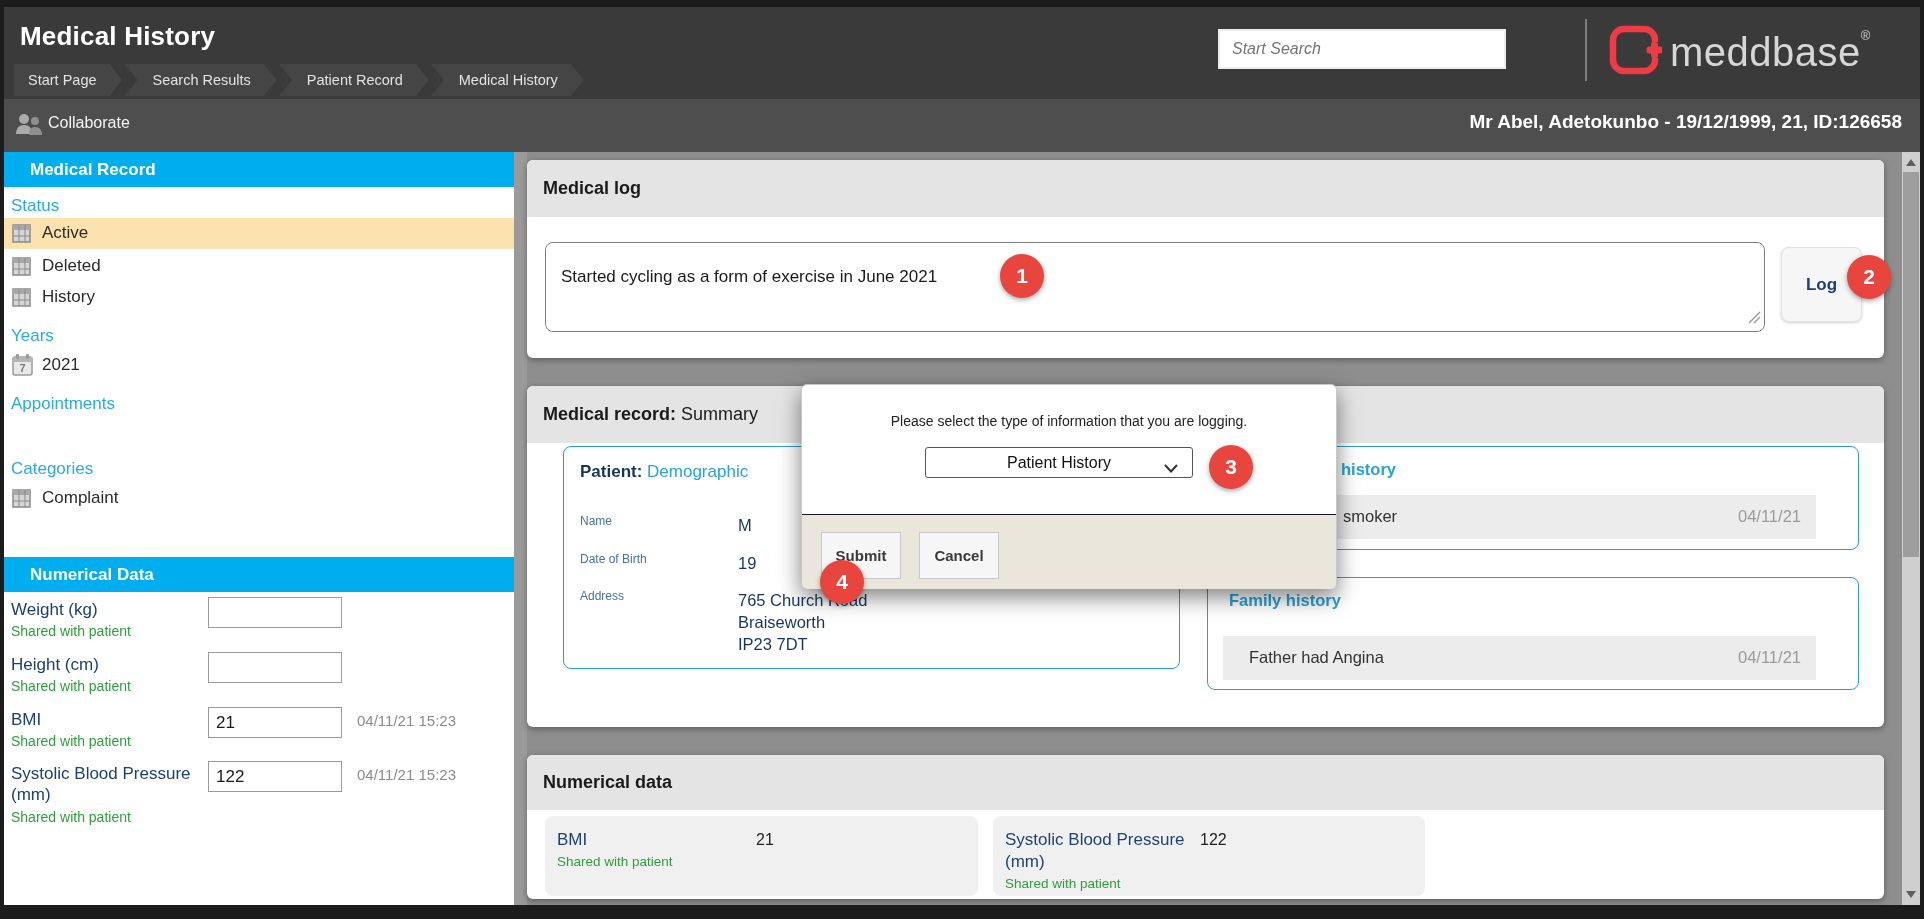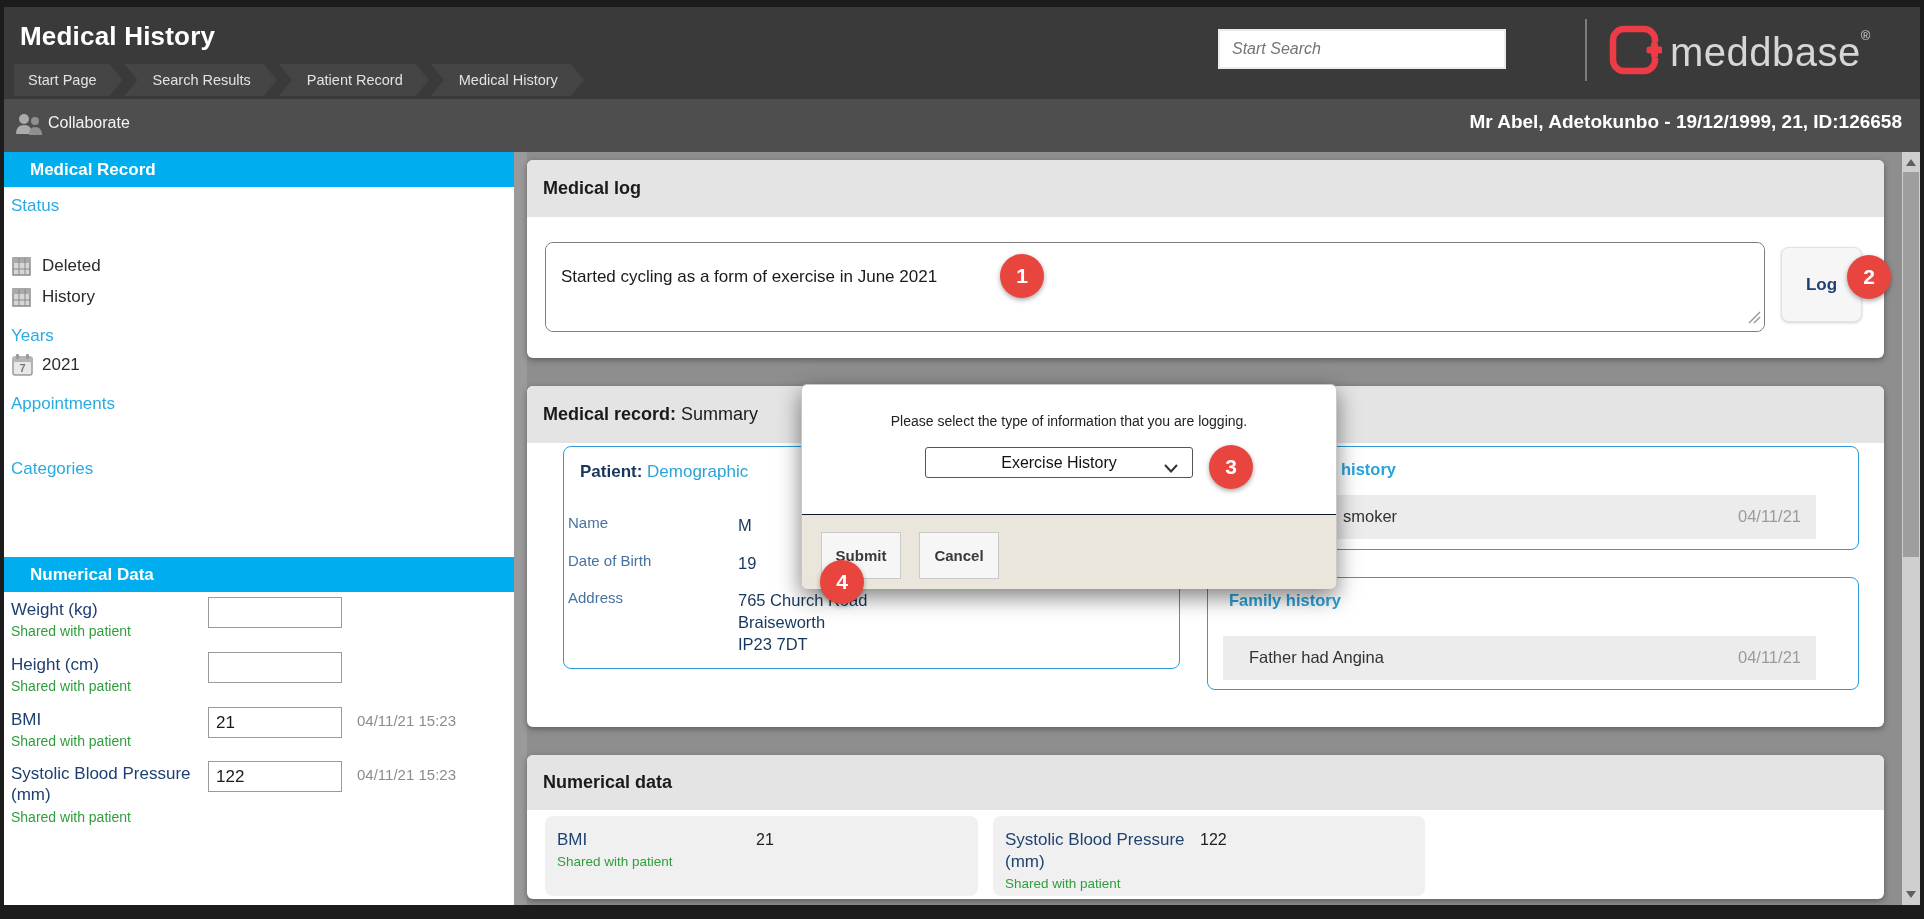--- a/index.html
+++ b/index.html
@@ -56,21 +56,21 @@
   .entry-box { left:18px; top:82px; width:1220px; height:90px; border:1px solid #7d7d7d; border-radius:8px; background:#fff; }
   .entry-box textarea { width:100%; height:100%; border:none; outline:none; resize:none; border-radius:8px;
        font-size:17px; color:#1a1a1a; padding:24px 0 0 15px; font-family:"Liberation Sans", sans-serif; }
   .log-btn { left:1254px; top:87px; width:81px; height:75px; background:#f6f6f6; border:1px solid #e2e2e2;
              border-radius:8px; box-shadow:0 1px 3px rgba(0,0,0,0.18); color:#1d3f72; font-weight:bold;
              font-size:17px; display:flex; align-items:center; justify-content:center; cursor:pointer; }
   .bluecard { position:absolute; border:1.5px solid #2e9bd6; border-radius:8px; background:#fff; }
   .bc-title { position:absolute; left:16px; top:15px; font-size:17px; }
   .navy { color:#17365d; }
   .cyan-t { color:#29a3d8; }
-  .p-label { position:absolute; left:4px; font-size:15px; color:#46729e; }
+  .p-label { position:absolute; left:16px; font-size:12px; color:#46729e; }
   .p-value { position:absolute; left:174px; font-size:16.5px; color:#17365d; line-height:22px; }
   .h-title { position:absolute; top:13px; font-size:16.5px; font-weight:bold; color:#29a3d8; }
   .h-band { position:absolute; left:15px; width:593px; height:44px; background:#ececec; }
   .h-entry { position:absolute; top:12px; font-size:16.5px; color:#333; }
   .h-date { position:absolute; right:15px; top:12px; font-size:16.5px; color:#9b9b9b; }
   .tile { position:absolute; top:61px; height:80px; background:#f0f0f0; border-radius:8px; }
   .t-label { position:absolute; left:12px; top:13px; font-size:17px; color:#1f4371; line-height:22px; width:190px; }
   .t-shared { position:absolute; left:12px; font-size:13.5px; color:#2f9e3c; }
   .t-value { position:absolute; top:15px; font-size:16px; color:#222; }
 
@@ -140,20 +140,32 @@
       </svg>
     </span>
     <span class="abs collab-label">Collaborate</span>
     <span class="abs patient-head">Mr Abel, Adetokunbo - 19/12/1999, 21, ID:126658</span>
   </div>
 
   <div class="abs sidebar">
     <div class="abs cyanbar" style="top:0;">Medical Record</div>
 
     <div class="abs sec-label" style="top:44px;">Status</div>
+    <div class="abs side-row row-hl" style="top:66px;">
+      <span class="abs" style="left:8px; top:6px;">
+        <svg width="19" height="19" viewBox="0 0 19 19">
+            <rect x="1" y="1" width="17" height="17" fill="#d6d6d6" stroke="#8a8a8a" stroke-width="1.5"></rect>
+            <rect x="1" y="1" width="17" height="5" fill="#a9a9a9"></rect>
+            <line x1="7" y1="1" x2="7" y2="18" stroke="#8a8a8a"></line>
+            <line x1="13" y1="1" x2="13" y2="18" stroke="#8a8a8a"></line>
+            <line x1="1" y1="12" x2="18" y2="12" stroke="#8a8a8a"></line>
+          </svg>
+      </span>
+      <span class="lbl">Active</span>
+    </div>
     <div class="abs side-row" style="top:99px;">
       <span class="abs" style="left:8px; top:6px;">
         <svg width="19" height="19" viewBox="0 0 19 19">
             <rect x="1" y="1" width="17" height="17" fill="#d6d6d6" stroke="#8a8a8a" stroke-width="1.5"></rect>
             <rect x="1" y="1" width="17" height="5" fill="#a9a9a9"></rect>
             <line x1="7" y1="1" x2="7" y2="18" stroke="#8a8a8a"></line>
             <line x1="13" y1="1" x2="13" y2="18" stroke="#8a8a8a"></line>
             <line x1="1" y1="12" x2="18" y2="12" stroke="#8a8a8a"></line>
           </svg>
       </span>
@@ -182,20 +194,32 @@
             <rect x="14" y="1" width="3" height="5" rx="1" fill="#9a9a9a"></rect>
             <text x="10.5" y="19" font-size="11" font-weight="bold" fill="#7a7a7a" text-anchor="middle" font-family="Liberation Sans, sans-serif">7</text>
           </svg>
       </span>
       <span class="lbl">2021</span>
     </div>
 
     <div class="abs sec-label" style="top:242px;">Appointments</div>
 
     <div class="abs sec-label" style="top:307px;">Categories</div>
+    <div class="abs side-row" style="top:331px;">
+      <span class="abs" style="left:8px; top:6px;">
+        <svg width="19" height="19" viewBox="0 0 19 19">
+            <rect x="1" y="1" width="17" height="17" fill="#d6d6d6" stroke="#8a8a8a" stroke-width="1.5"></rect>
+            <rect x="1" y="1" width="17" height="5" fill="#a9a9a9"></rect>
+            <line x1="7" y1="1" x2="7" y2="18" stroke="#8a8a8a"></line>
+            <line x1="13" y1="1" x2="13" y2="18" stroke="#8a8a8a"></line>
+            <line x1="1" y1="12" x2="18" y2="12" stroke="#8a8a8a"></line>
+          </svg>
+      </span>
+      <span class="lbl">Complaint</span>
+    </div>
 
     <div class="abs cyanbar" style="top:405px;">Numerical Data</div>
 
     <div class="abs f-label" style="top:447px;">Weight (kg)</div>
     <div class="abs f-input" style="top:445px;">
       <input value="" style="">
     </div>
     <div class="abs f-shared" style="top:471px;">Shared with patient</div>
 
     <div class="abs f-label" style="top:502px;">Height (cm)</div>
@@ -286,21 +310,21 @@
 
   <div class="abs vscroll">
     <div class="arr arr-up"></div>
     <div class="vthumb"></div>
     <div class="arr arr-dn"></div>
   </div>
 
   <div class="abs modal">
     <div class="abs modal-msg">Please select the type of information that you are logging.</div>
     <div class="abs modal-sel">
-      <span>Exercise History</span>
+      <span>Patient History</span>
       <span class="sel-chev">
         <svg width="14" height="9" viewBox="0 0 14 9">
             <polyline points="1,1 7,7.5 13,1" fill="none" stroke="#333" stroke-width="2"></polyline>
           </svg>
       </span>
     </div>
     <div class="abs modal-foot">
       <div class="m-btn" style="left:19px;">Submit</div>
       <div class="m-btn" style="left:117px;">Cancel</div>
     </div>

